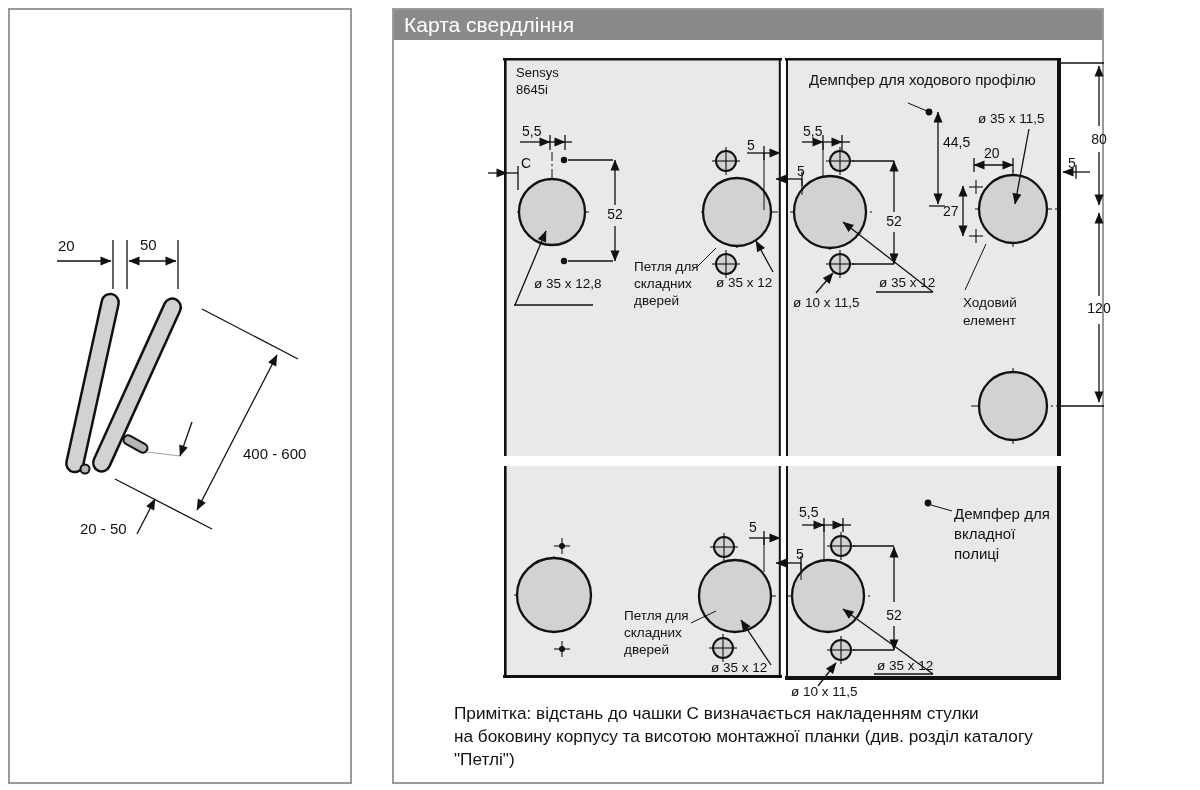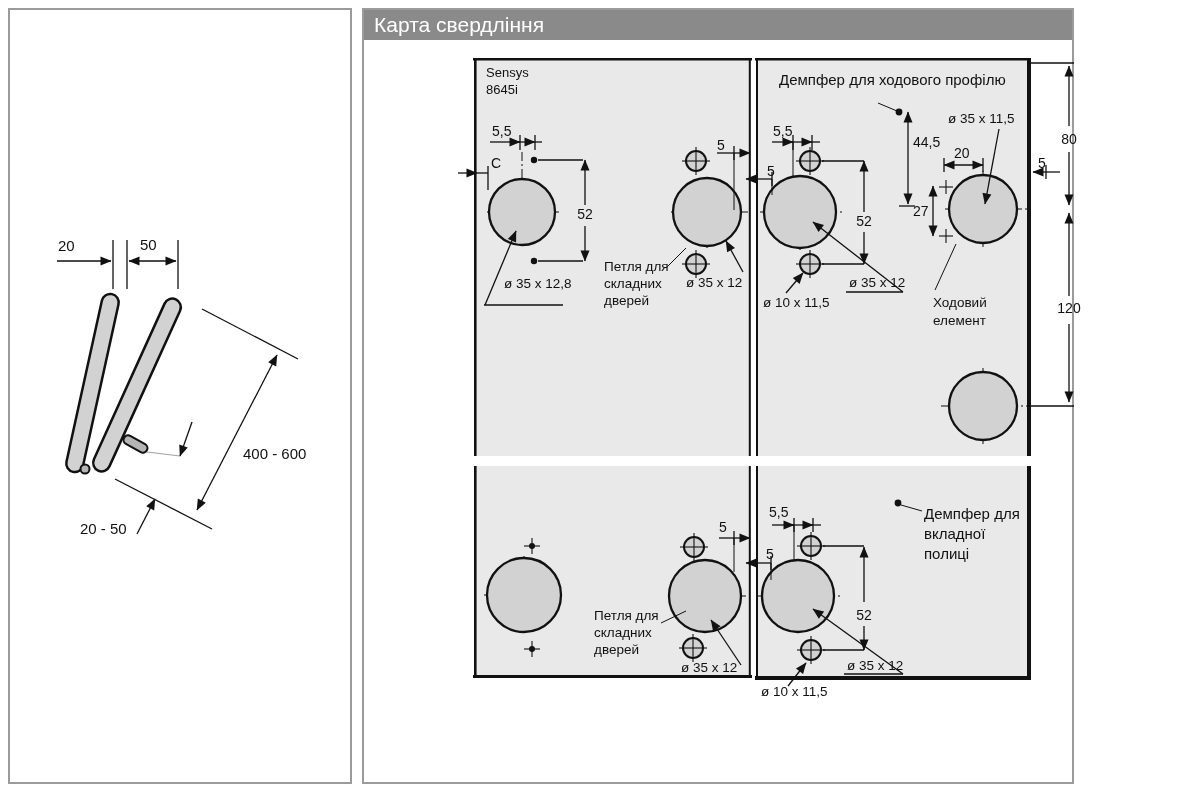--- a/index.html
+++ b/index.html
@@ -1,19 +1,19 @@
 <!DOCTYPE html>
 <html><head>
 <meta charset="utf-8">
 <style>
   html,body{margin:0;padding:0;background:#fff;}
   body{width:1200px;height:790px;position:relative;font-family:"Liberation Sans",sans-serif;color:#111;}
   .panel{position:absolute;top:8px;background:#fff;border:2px solid #9b9b9b;box-sizing:border-box;}
   #panel-left{left:8px;width:344px;height:776px;}
-  #panel-right{left:362px;width:712px;height:776px;}
+  #panel-right{left:392px;width:712px;height:776px;}
   .panel-header{height:30px;background:#8a8a8a;color:#fff;font-size:21px;line-height:29px;
     padding-left:10px;white-space:nowrap;overflow:hidden;}
   .panel-body{position:relative;width:100%;height:calc(100% - 30px);}
   svg{display:block;}
   svg text{font-family:"Liberation Sans",sans-serif;fill:#111;stroke:none;}
   .dim{font-size:14px;}
   .lbl{font-size:13.5px;}
   .big{font-size:15px;}
   .sm{font-size:13px;}
   .note{position:absolute;left:60px;top:662px;width:720px;font-size:17.2px;line-height:23px;
@@ -305,14 +305,17 @@
       <text class="dim" x="405" y="477">5,5</text>
       <text class="dim" x="402" y="519">5</text>
       <text class="dim" x="500" y="580" text-anchor="middle">52</text>
       <text class="lbl" x="483" y="630">ø 35 x 12</text>
       <text class="lbl" x="397" y="656">ø 10 x 11,5</text>
       <text class="big" x="560" y="479">Демпфер для</text>
       <text class="big" x="560" y="499">вкладної</text>
       <text class="big" x="560" y="519">полиці</text>
     </svg>
 
+    <div class="note">Примітка: відстань до чашки C визначається накладенням стулки
+на боковину корпусу та висотою монтажної планки (див. розділ каталогу
+"Петлі")</div>
   </div>
 </div>
 
 </body></html>

